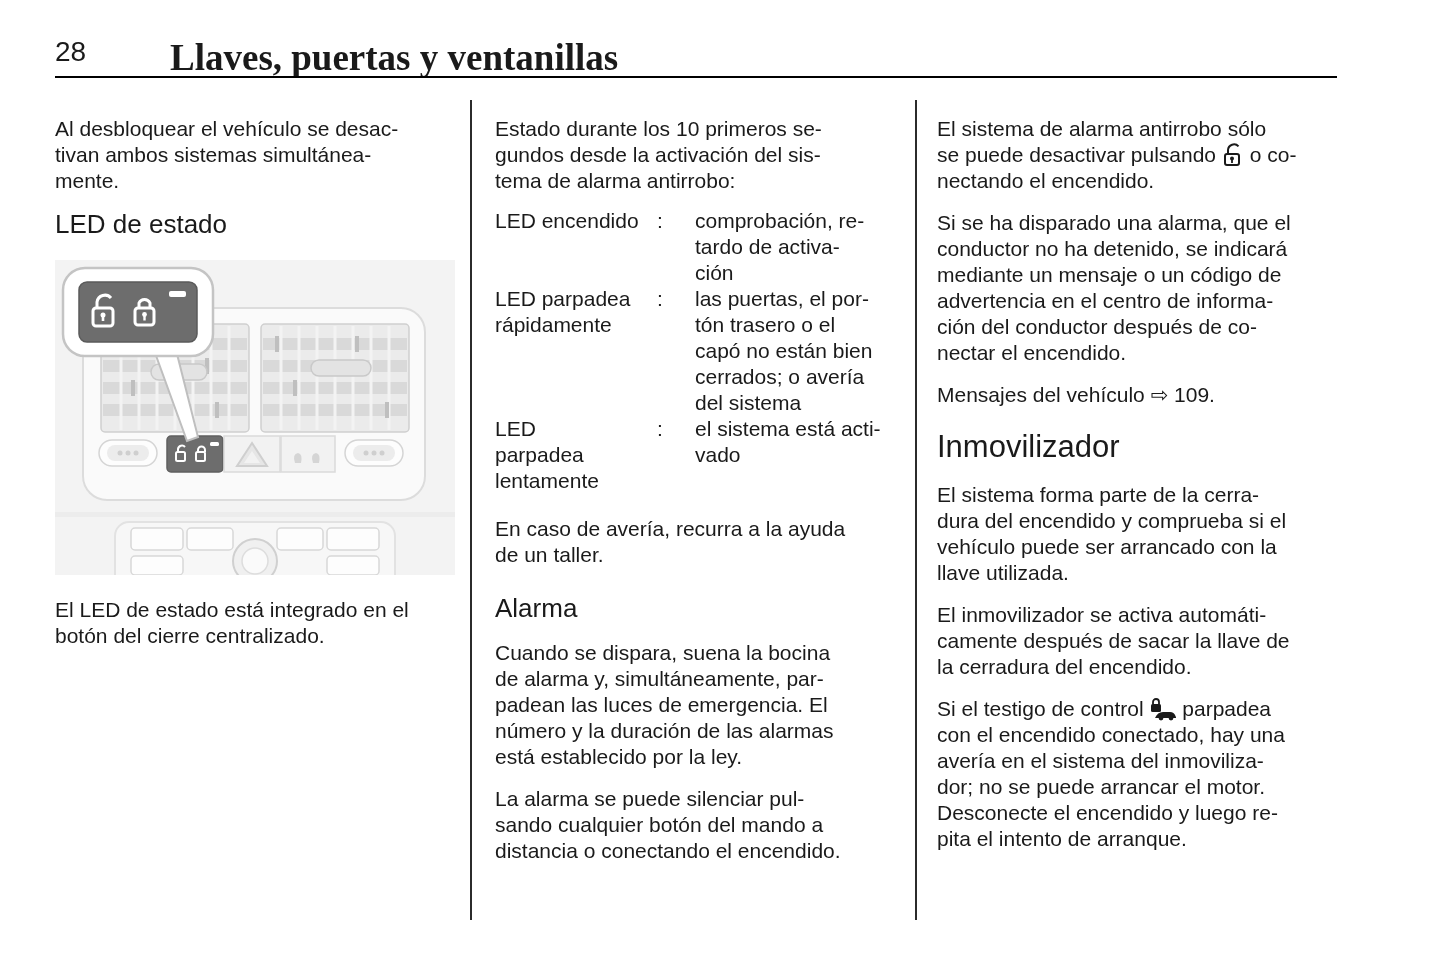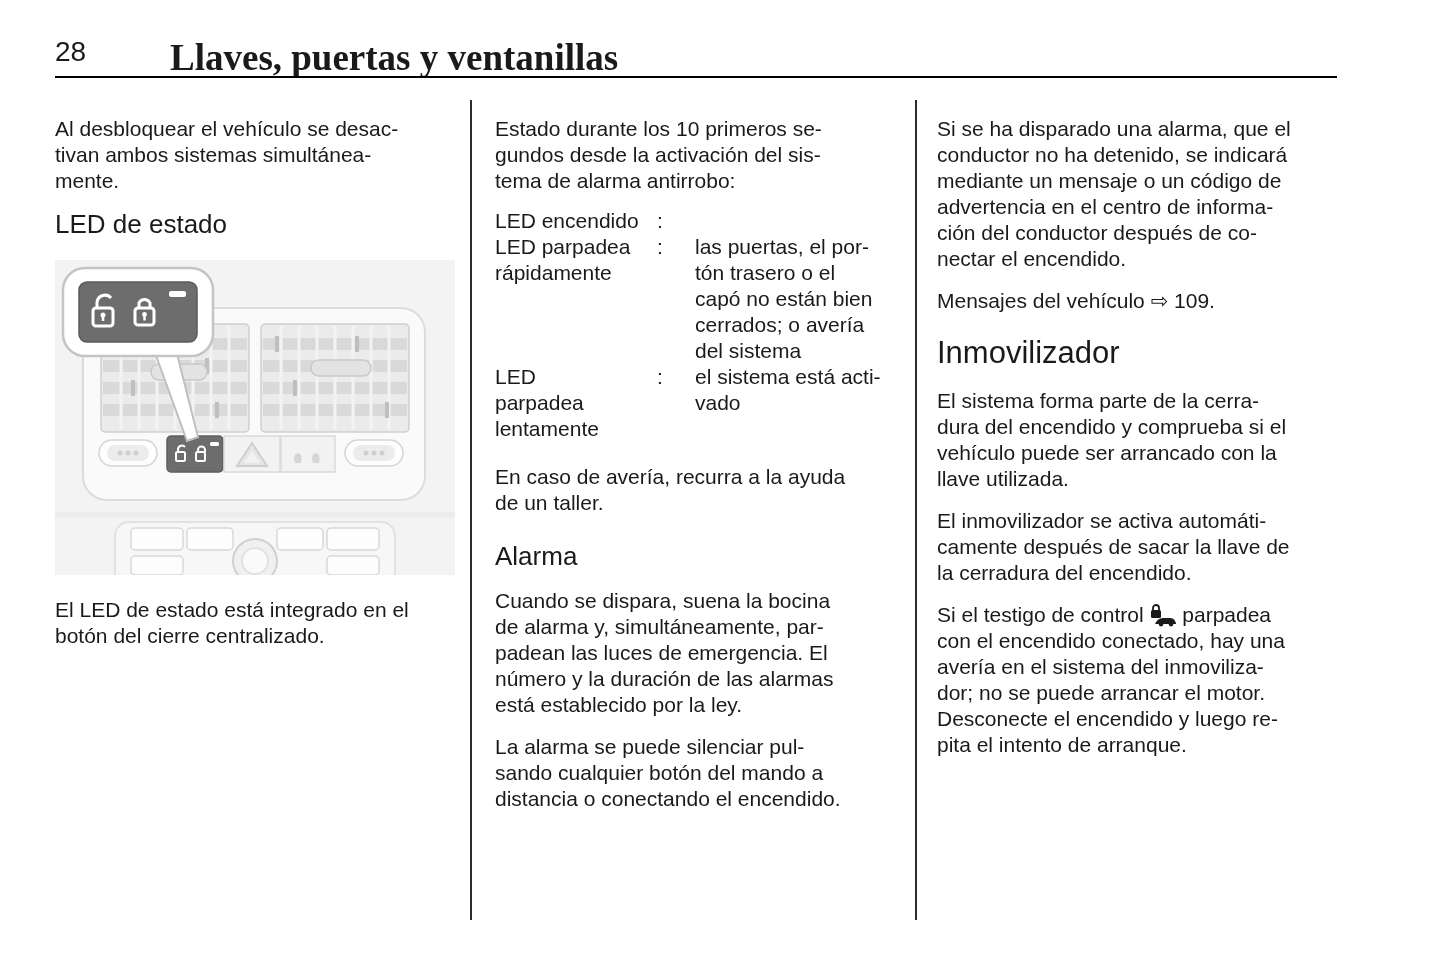--- a/index.html
+++ b/index.html
@@ -140,20 +140,23 @@
 
 <div class="vrule" style="left:470px"></div>
 
 <div class="col" style="left:495px">
   <p>Estado durante los 10 primeros se-
 gundos desde la activación del sis-
 tema de alarma antirrobo:</p>
   <div class="dl">
     <span class="term">LED encendido</span>
     <span class="colon">:</span>
+    <span class="def">comprobación, re-
+tardo de activa-
+ción</span>
   </div>
   <div class="dl">
     <span class="term">LED parpadea
 rápidamente</span>
     <span class="colon">:</span>
     <span class="def">las puertas, el por-
 tón trasero o el
 capó no están bien
 cerrados; o avería
 del sistema</span>
@@ -175,20 +178,28 @@
 número y la duración de las alarmas
 está establecido por la ley.</p>
   <p>La alarma se puede silenciar pul-
 sando cualquier botón del mando a
 distancia o conectando el encendido.</p>
 </div>
 
 <div class="vrule" style="left:915px"></div>
 
 <div class="col" style="left:937px">
+  <p><span>El sistema de alarma antirrobo sólo
+se puede desactivar pulsando </span><svg class="inline-icon" width="22" height="25" viewBox="0 0 22 25">
+        <rect x="3" y="12" width="14" height="11" rx="2" fill="none" stroke="#1a1a1a" stroke-width="2"></rect>
+        <path d="M6,11 V8 a6,6 0 0 1 10.5,-3.6" fill="none" stroke="#1a1a1a" stroke-width="2"></path>
+        <circle cx="10" cy="16.5" r="2" fill="#1a1a1a"></circle>
+        <rect x="9.1" y="17.5" width="1.8" height="3.5" fill="#1a1a1a"></rect>
+      </svg><span> o co-
+nectando el encendido.</span></p>
   <p>Si se ha disparado una alarma, que el
 conductor no ha detenido, se indicará
 mediante un mensaje o un código de
 advertencia en el centro de informa-
 ción del conductor después de co-
 nectar el encendido.</p>
   <p><span>Mensajes del vehículo </span><span>⇨</span><span> 109.</span></p>
   <div class="h-large">Inmovilizador</div>
   <p>El sistema forma parte de la cerra-
 dura del encendido y comprueba si el

